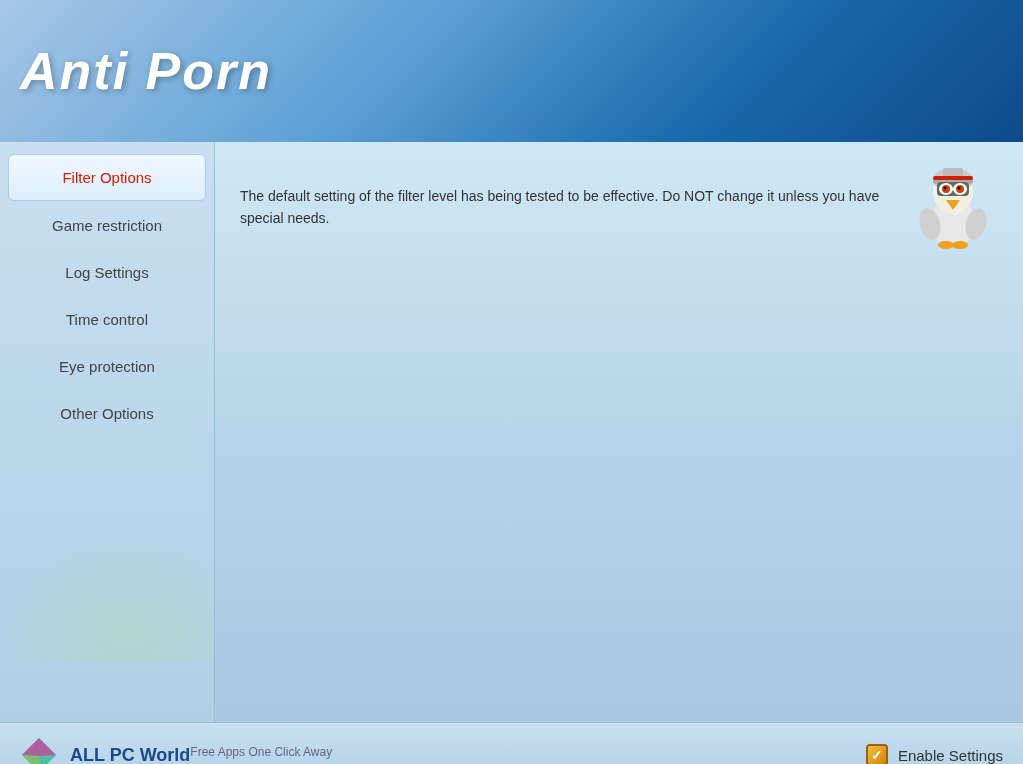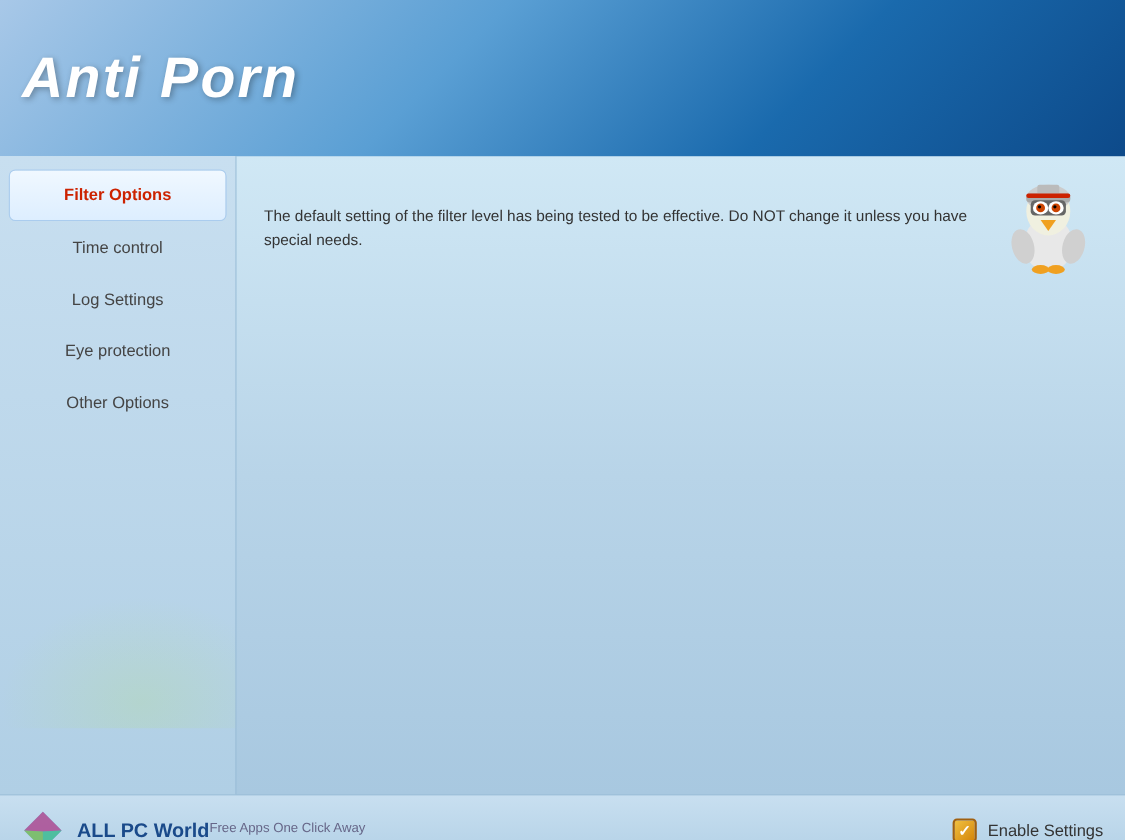--- a/index.html
+++ b/index.html
@@ -61,21 +61,21 @@
       padding: 14px 20px;
       text-align: center;
       cursor: pointer;
       font-size: 15px;
       color: #444;
       border-radius: 4px;
       margin: 2px 8px;
     }
     .sidebar-item.active {
       color: #cc2200;
-      font-weight: bold;
+      font-weight: normal;
       background: linear-gradient(180deg, #f0f8ff 0%, #ddeeff 100%);
       border: 1px solid #aaccee;
       border-radius: 6px;
     }
 
     
     .content {
       flex: 1;
       padding: 20px 25px;
       display: flex;
@@ -251,24 +251,27 @@
   <span class="header-title">Anti Porn</span>
 </div>
 
 <div class="main-container">
 
   <div class="sidebar">
     <div class="sidebar-item active">
       <span>Filter Options</span>
     </div>
     <div class="sidebar-item">
+      <span>Game restriction</span>
+    </div>
+    <div class="sidebar-item">
+      <span>Log Settings</span>
+    </div>
+    <div class="sidebar-item">
       <span>Time control</span>
-    </div>
-    <div class="sidebar-item">
-      <span>Log Settings</span>
     </div>
     <div class="sidebar-item">
       <span>Eye protection</span>
     </div>
     <div class="sidebar-item">
       <span>Other Options</span>
     </div>
   </div>
 
   <div class="content">

